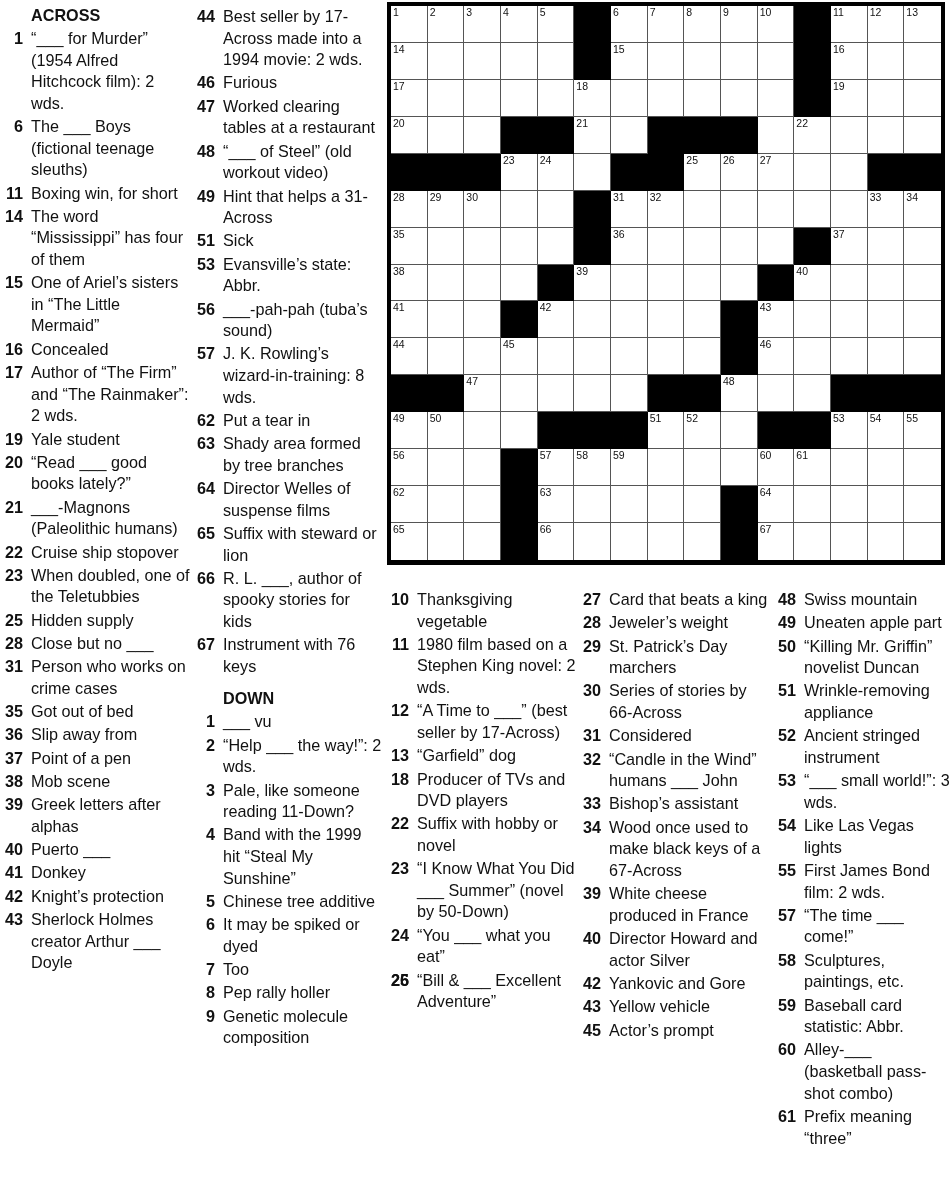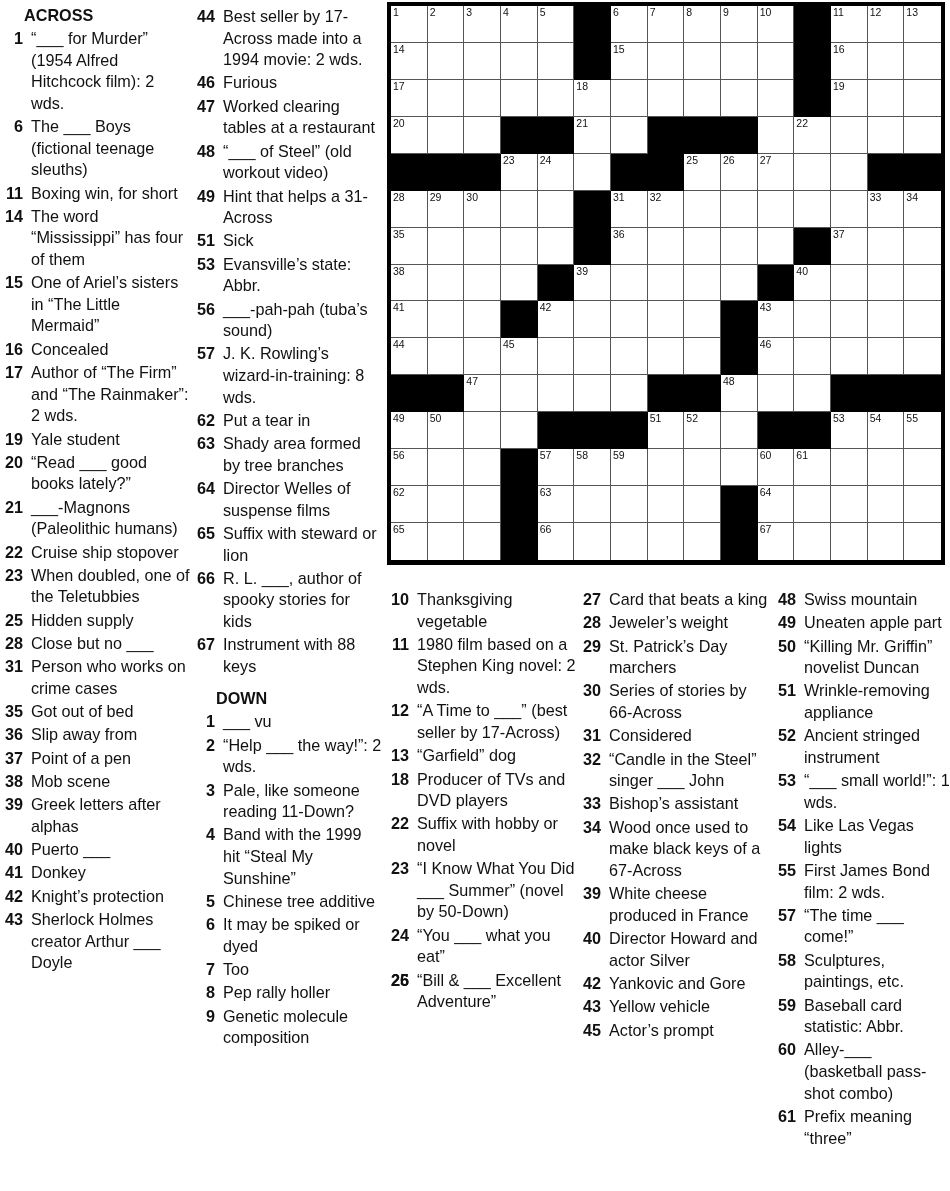--- a/index.html
+++ b/index.html
@@ -7,21 +7,21 @@
     width: 950px; height: 1191px; position: relative; overflow: hidden;
     font-family: "Liberation Sans", sans-serif; color: #111;
   }
   .col { position: absolute; font-size: 16.2px; line-height: 21.6px; }
   .col-1 { left: 0; top: 4px; width: 190px; }
   .col-2 { left: 192px; top: 6px; width: 190px; }
   .col-3 { left: 386px; top: 589px; width: 192px; }
   .col-4 { left: 578px; top: 589px; width: 194px; }
   .col-5 { left: 773px; top: 589px; width: 177px; }
   .heading {
-    font-weight: bold; font-size: 16.2px; padding-left: 24px; margin-bottom: 2px;
+    font-weight: bold; font-size: 16.2px; padding-left: 31px; margin-bottom: 2px;
     line-height: 22px;
   }
   .heading.down { margin-top: 10px; }
   .clue { position: relative; padding-left: 31px; margin-bottom: 1.7px; }
   .clue .num {
     position: absolute; left: 0; width: 23px; text-align: right; font-weight: bold;
   }
   .col-3 .clue, .col-4 .clue, .col-5 .clue { padding-left: 31px; }
   .clue .txt { display: block; }
 
@@ -209,21 +209,21 @@
       <div class="clue">
         <span class="num">65</span>
         <span class="txt">Suffix with steward or lion</span>
       </div>
       <div class="clue">
         <span class="num">66</span>
         <span class="txt">R. L. ___, author of spooky stories for kids</span>
       </div>
       <div class="clue">
         <span class="num">67</span>
-        <span class="txt">Instrument with 88 keys</span>
+        <span class="txt">Instrument with 76 keys</span>
       </div>
     </div>
   <div class="heading down">DOWN</div>
   <div id="col2-down">
       <div class="clue">
         <span class="num">1</span>
         <span class="txt">___ vu</span>
       </div>
       <div class="clue">
         <span class="num">2</span>
@@ -685,21 +685,21 @@
       <div class="clue">
         <span class="num">30</span>
         <span class="txt">Series of stories by 66-Across</span>
       </div>
       <div class="clue">
         <span class="num">31</span>
         <span class="txt">Considered</span>
       </div>
       <div class="clue">
         <span class="num">32</span>
-        <span class="txt">“Candle in the Steel” singer ___ John</span>
+        <span class="txt">“Candle in the Wind” humans ___ John</span>
       </div>
       <div class="clue">
         <span class="num">33</span>
         <span class="txt">Bishop’s assistant</span>
       </div>
       <div class="clue">
         <span class="num">34</span>
         <span class="txt">Wood once used to make black keys of a 67-Across</span>
       </div>
       <div class="clue">
@@ -742,21 +742,21 @@
       <div class="clue">
         <span class="num">51</span>
         <span class="txt">Wrinkle-removing appliance</span>
       </div>
       <div class="clue">
         <span class="num">52</span>
         <span class="txt">Ancient stringed instrument</span>
       </div>
       <div class="clue">
         <span class="num">53</span>
-        <span class="txt">“___ small world!”: 1 wds.</span>
+        <span class="txt">“___ small world!”: 3 wds.</span>
       </div>
       <div class="clue">
         <span class="num">54</span>
         <span class="txt">Like Las Vegas lights</span>
       </div>
       <div class="clue">
         <span class="num">55</span>
         <span class="txt">First James Bond film: 2 wds.</span>
       </div>
       <div class="clue">

